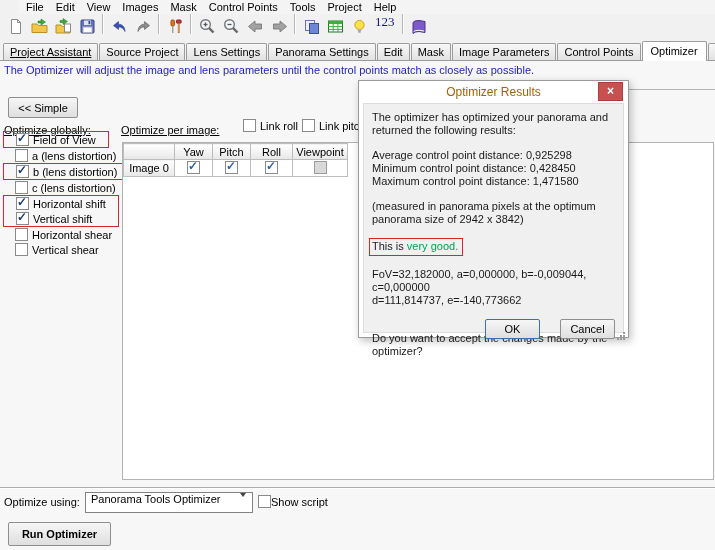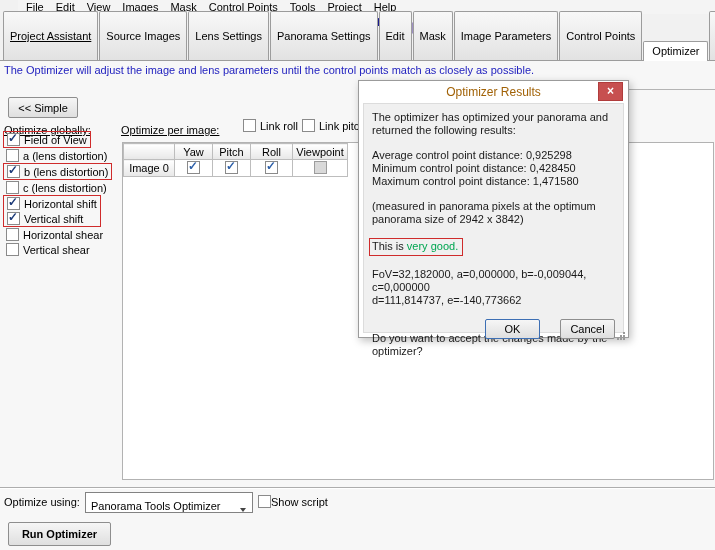--- a/index.html
+++ b/index.html
@@ -15,40 +15,40 @@
   .toolbar{position:absolute;top:14px;left:0;right:0;height:27px;display:flex;align-items:flex-start;
            padding-left:3px;background:#f1f1f1;}
   .tbtn{width:24px;height:24px;display:flex;align-items:center;justify-content:center;}
   .tsep{width:1px;height:20px;background:#b5b5b5;border-right:1px solid #fdfdfd;margin:0 3px;}
   .count123{font-family:"Liberation Serif",serif;font-size:13px;color:#16168c;padding:0 4px;}
 
   
   .tabstrip{position:absolute;top:41px;left:0;right:0;height:19px;display:flex;align-items:flex-end;
             padding-left:3px;border-bottom:1px solid #9c9c9c;background:#f1f1f1;}
   .tab{border:1px solid #9c9c9c;border-bottom:none;border-radius:2px 2px 0 0;
-       background:linear-gradient(#f8f8f8,#e2e2e2);padding:18px 6px;margin-right:1px;
+       background:linear-gradient(#f8f8f8,#e2e2e2);padding:2px 6px;margin-right:1px;
        height:12px;line-height:12px;white-space:nowrap;position:relative;}
   .tab.selected{background:#fff;height:15px;line-height:15px;padding:2px 8px;margin-bottom:-1px;z-index:3;}
   .tab.first .lbl{text-decoration:underline;}
 
   
   .content{position:absolute;top:61px;left:0;right:0;bottom:0;background:#f7f7f7;}
   .desc{position:absolute;top:3px;left:4px;color:#2222bf;}
   .btn{border:1px solid #8e8e8e;background:linear-gradient(#f6f6f6,#dfdfdf);
        display:flex;align-items:center;justify-content:center;border-radius:2px;}
   .simple-btn{position:absolute;top:36px;left:8px;width:68px;height:19px;}
   .section-label{position:absolute;top:63px;text-decoration:underline;}
 
   
   .cb{width:11px;height:11px;border:1px solid #8a8a8a;background:#fff;display:inline-block;
       position:relative;flex:none;}
   .cb.checked::after{content:"\2713";position:absolute;left:0px;top:-3px;font-size:12px;
       font-weight:bold;color:#1c3a78;}
   .cb.disabled{background:#d9d9d9;border-color:#9c9c9c;}
-  .cbrow{display:inline-flex;align-items:center;gap:4px;padding:1px 3px;height:13px;}
+  .cbrow{display:inline-flex;align-items:center;gap:4px;padding:1px 12px;height:13px;}
   .red-box{border:1.5px solid #cf2b2b;}
   .glist{position:absolute;top:70px;left:3px;display:flex;flex-direction:column;align-items:flex-start;}
   .glist>*{margin-bottom:0px;}
 
   
   .per-image-label{left:121px;}
   .linkcb{position:absolute;top:58px;display:inline-flex;align-items:center;gap:4px;}
   .panel{position:absolute;top:81px;left:122px;width:590px;height:336px;background:#fff;
          border:1px solid #b2b2b2;}
   table.pimg{border-collapse:collapse;table-layout:fixed;font-size:11px;}
@@ -59,21 +59,21 @@
   .cb.blue.checked::after{color:#2d5fa8;}
 
   
   .bg-line{position:absolute;top:28px;left:628px;width:87px;height:1px;background:#b4b4b4;}
 
   
   .hsep{position:absolute;top:426px;left:0;right:0;height:0;border-top:1px solid #adadad;
         border-bottom:1px solid #ffffff;}
   .foot-label{position:absolute;top:435px;left:4px;}
   .combo{position:absolute;top:431px;left:85px;width:166px;height:19px;border:1px solid #828282;
-         background:#fff;display:flex;align-items:flex-end;}
+         background:#fff;display:flex;align-items:flex-start;}
   .combo .val{flex:1;padding-left:5px;white-space:nowrap;overflow:hidden;}
   .chev{width:0;height:0;border-left:3.5px solid transparent;border-right:3.5px solid transparent;
         border-top:4px solid #444;margin-right:6px;}
   .show-script{position:absolute;top:434px;left:258px;display:inline-flex;align-items:center;}
   .run-btn{position:absolute;top:461px;left:8px;width:101px;height:22px;font-weight:bold;}
 
   
   .dialog{position:absolute;left:358px;top:19px;width:269px;height:256px;background:#fff;
           border:1px solid #9b9b9b;box-shadow:2px 3px 8px rgba(0,0,0,0.25);z-index:10;}
   .dlg-title{height:22px;line-height:22px;text-align:center;font-size:12px;color:#a16207;}
@@ -213,21 +213,21 @@
     <span class="tbtn">
       <svg width="19" height="19">
           <path d="M4 5.5q1-2 6-2l6 1v11l-6-1q-5 0-6 2z" fill="#7a5bc7" stroke="#4a2f96"></path>
           <path d="M4.7 14.5q1.5-1.3 5.5-1.2l5 0.8" fill="none" stroke="#fff" stroke-width="1"></path>
         </svg>
     </span>
   </div>
 
   <div class="tabstrip">
     <span class="tab first"><span class="lbl">Project Assistant</span></span>
-    <span class="tab"><span class="lbl">Source Images</span></span>
+    <span class="tab"><span class="lbl">Source Project</span></span>
     <span class="tab"><span class="lbl">Lens Settings</span></span>
     <span class="tab"><span class="lbl">Panorama Settings</span></span>
     <span class="tab"><span class="lbl">Edit</span></span>
     <span class="tab"><span class="lbl">Mask</span></span>
     <span class="tab"><span class="lbl">Image Parameters</span></span>
     <span class="tab"><span class="lbl">Control Points</span></span>
     <span class="tab selected"><span class="lbl">Optimizer</span></span>
     <span class="tab"></span>
 
   </div>

